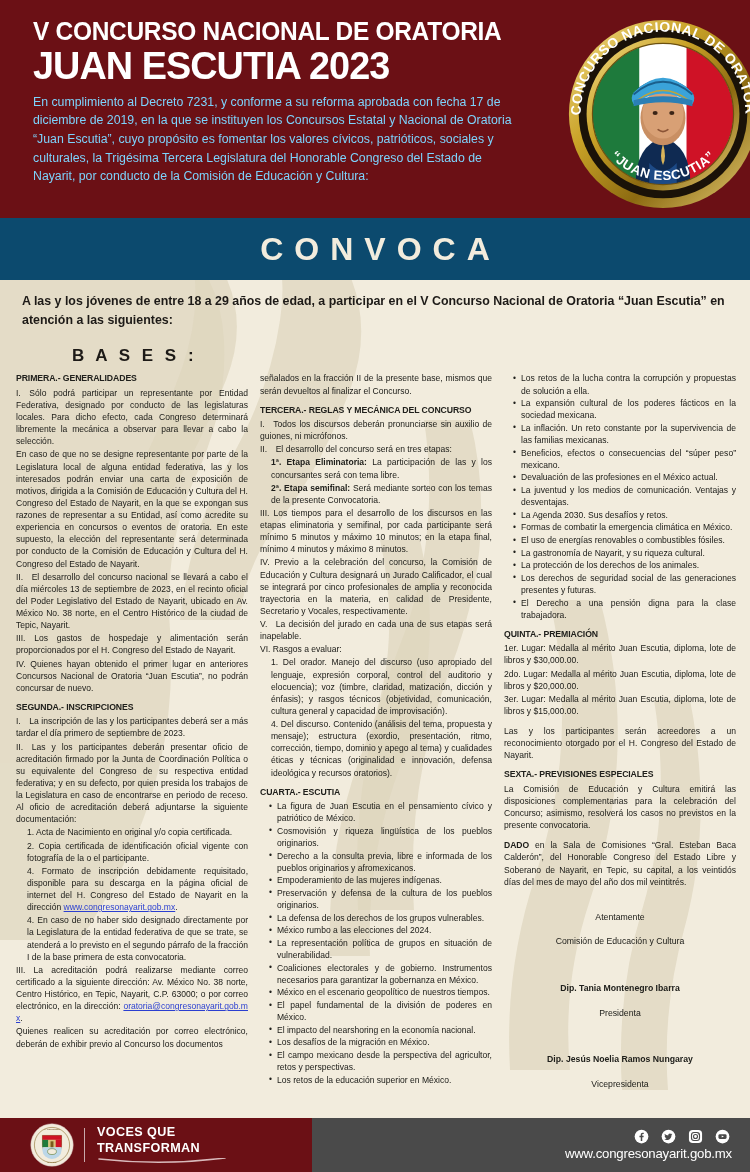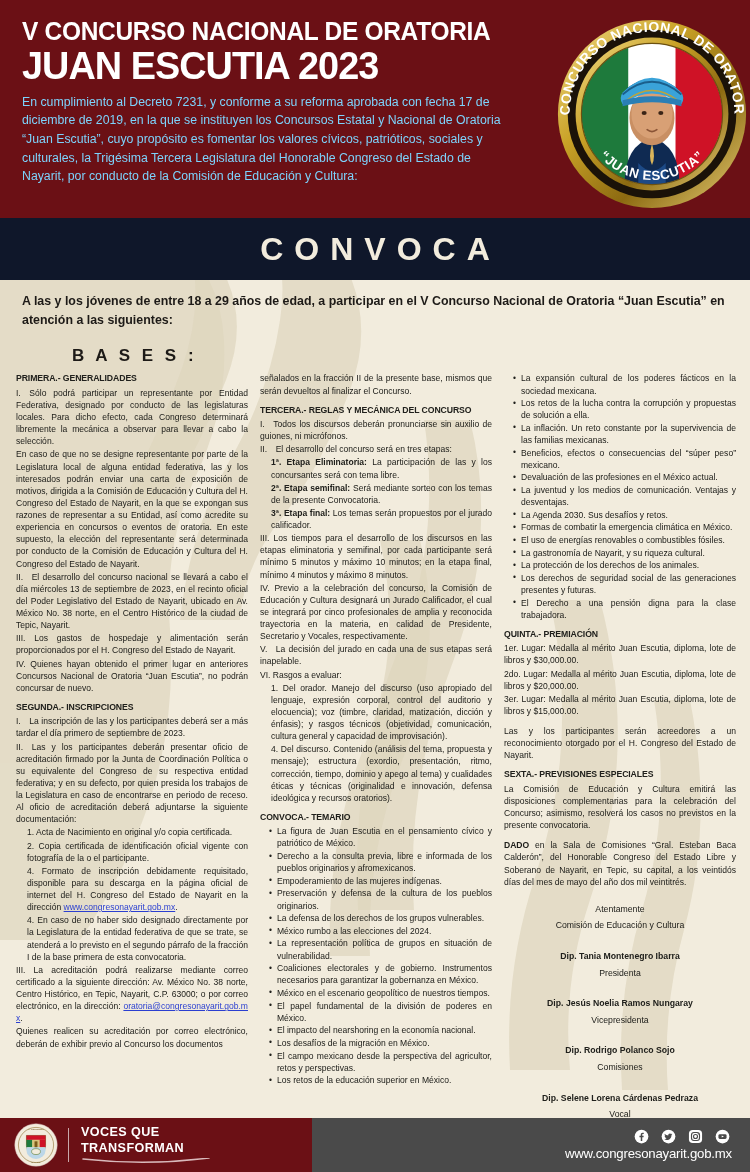--- a/index.html
+++ b/index.html
@@ -21,21 +21,21 @@
   .header{
     background:#6b1015;
     position:relative;
     height:218px;
     flex:0 0 218px;
     overflow:hidden;
   }
   .header-inner{
     display:flex;
     height:100%;
-    padding:14px 12px 10px 22px;
+    padding:14px 12px 10px 33px;
     box-sizing:border-box;
     gap:34px;
   }
   .header-text{ flex:1 1 auto; padding-right:8px; }
   .title-1{
     color:#ffffff;
     font-size:25.5px;
     font-weight:bold;
     letter-spacing:-0.3px;
     line-height:1.05;
@@ -65,21 +65,21 @@
   
   .seal-wrap{
     flex:0 0 200px;
     display:flex; align-items:flex-start; justify-content:center;
     padding-top:2px;
   }
   .seal{ width:196px; height:196px; display:block; }
 
   
   .convoca-band{
-    background:#0f172a;
+    background:#0c4a6e;
     flex:0 0 62px;
     display:flex; align-items:center; justify-content:center;
     position:relative;
     z-index:3;
   }
   .convoca-band .word{
     color:#f2ecdd;
     font-size:32px;
     font-weight:bold;
     letter-spacing:11px;
@@ -157,36 +157,36 @@
     position:relative;
     padding-left:7px;
     margin-bottom:0.5px;
   }
   .col ul li:before{
     content:"\2022";
     position:absolute; left:-1px; top:-0.5px;
     font-size:8.5px;
   }
   .col .bold{ font-weight:bold; }
-  .col .sign{ text-align:center; font-size:8.7px; line-height:1.45; margin:4px; }
+  .col .sign{ text-align:center; font-size:8.7px; line-height:1.45; margin:12px; }
   .col .sign.name{ font-weight:bold; }
   .col .sign-gap{ height:10px; }
 
   
   .footer{
     flex:0 0 54px;
     display:flex;
     z-index:3;
     position:relative;
   }
   .footer-left{
     flex:0 0 312px;
     background:#6b1015;
     display:flex; align-items:center;
-    padding-left:14px;
+    padding-left:30px;
     box-sizing:border-box;
   }
   .crest{ width:44px; height:44px; flex:0 0 44px; }
   .divider-v{
     width:1px; height:34px; background:#c9a9ab;
     margin:0 12px 0 10px;
   }
   .voces{
     color:#ffffff;
     font-weight:bold;
@@ -322,51 +322,51 @@
       </div>
 
       <div class="col">
         <p>señalados en la fracción II de la presente base, mismos que serán devueltos al finalizar el Concurso.</p>
 
         <p class="sec">TERCERA.- REGLAS Y MECÁNICA DEL CONCURSO</p>
         <p>I. Todos los discursos deberán pronunciarse sin auxilio de guiones, ni micrófonos.</p>
         <p>II. El desarrollo del concurso será en tres etapas:</p>
         <p class="ind"><span class="bold">1ª. Etapa Eliminatoria:</span><span> La participación de las y los concursantes será con tema libre.</span></p>
         <p class="ind"><span class="bold">2ª. Etapa semifinal:</span><span> Será mediante sorteo con los temas de la presente Convocatoria.</span></p>
-        <p class="ind"><span class="bold">3ª. Etapa final:</span><span> Los temas serán propuestos por el jurado calificador.</span></p>
         <p>III. Los tiempos para el desarrollo de los discursos en las etapas eliminatoria y semifinal, por cada participante será mínimo 5 minutos y máximo 10 minutos; en la etapa final, mínimo 4 minutos y máximo 8 minutos.</p>
         <p>IV. Previo a la celebración del concurso, la Comisión de Educación y Cultura designará un Jurado Calificador, el cual se integrará por cinco profesionales de amplia y reconocida trayectoria en la materia, en calidad de Presidente, Secretario y Vocales, respectivamente.</p>
         <p>V. La decisión del jurado en cada una de sus etapas será inapelable.</p>
         <p>VI. Rasgos a evaluar:</p>
         <p class="ind">1. Del orador. Manejo del discurso (uso apropiado del lenguaje, expresión corporal, control del auditorio y elocuencia); voz (timbre, claridad, matización, dicción y énfasis); y rasgos técnicos (objetividad, comunicación, cultura general y capacidad de improvisación).</p>
         <p class="ind">4. Del discurso. Contenido (análisis del tema, propuesta y mensaje); estructura (exordio, presentación, ritmo, corrección, tiempo, dominio y apego al tema) y cualidades éticas y técnicas (originalidad e innovación, defensa ideológica y recursos oratorios).</p>
 
-        <p class="sec">CONVOCA.- TEMARIO</p>
+        <p class="sec">CUARTA.- ESCUTIA</p>
         <ul>
           <li>La figura de Juan Escutia en el pensamiento cívico y patriótico de México.</li>
+          <li>Cosmovisión y riqueza lingüística de los pueblos originarios.</li>
           <li>Derecho a la consulta previa, libre e informada de los pueblos originarios y afromexicanos.</li>
           <li>Empoderamiento de las mujeres indígenas.</li>
           <li>Preservación y defensa de la cultura de los pueblos originarios.</li>
           <li>La defensa de los derechos de los grupos vulnerables.</li>
           <li>México rumbo a las elecciones del 2024.</li>
           <li>La representación política de grupos en situación de vulnerabilidad.</li>
           <li>Coaliciones electorales y de gobierno. Instrumentos necesarios para garantizar la gobernanza en México.</li>
           <li>México en el escenario geopolítico de nuestros tiempos.</li>
           <li>El papel fundamental de la división de poderes en México.</li>
           <li>El impacto del nearshoring en la economía nacional.</li>
           <li>Los desafíos de la migración en México.</li>
           <li>El campo mexicano desde la perspectiva del agricultor, retos y perspectivas.</li>
           <li>Los retos de la educación superior en México.</li>
         </ul>
       </div>
 
       <div class="col">
         <ul>
+          <li>Los retos de la lucha contra la corrupción y propuestas de solución a ella.</li>
           <li>La expansión cultural de los poderes fácticos en la sociedad mexicana.</li>
-          <li>Los retos de la lucha contra la corrupción y propuestas de solución a ella.</li>
           <li>La inflación. Un reto constante por la supervivencia de las familias mexicanas.</li>
           <li>Beneficios, efectos o consecuencias del “súper peso” mexicano.</li>
           <li>Devaluación de las profesiones en el México actual.</li>
           <li>La juventud y los medios de comunicación. Ventajas y desventajas.</li>
           <li>La Agenda 2030. Sus desafíos y retos.</li>
           <li>Formas de combatir la emergencia climática en México.</li>
           <li>El uso de energías renovables o combustibles fósiles.</li>
           <li>La gastronomía de Nayarit, y su riqueza cultural.</li>
           <li>La protección de los derechos de los animales.</li>
           <li>Los derechos de seguridad social de las generaciones presentes y futuras.</li>

